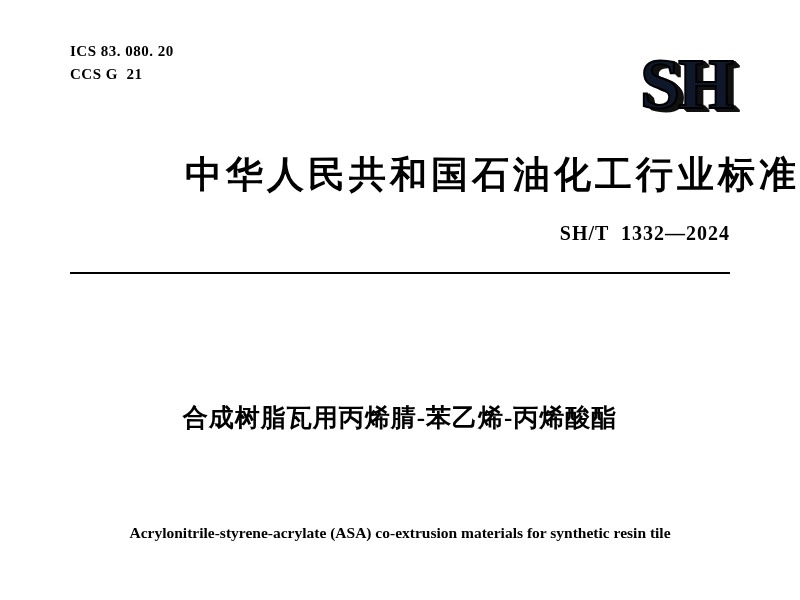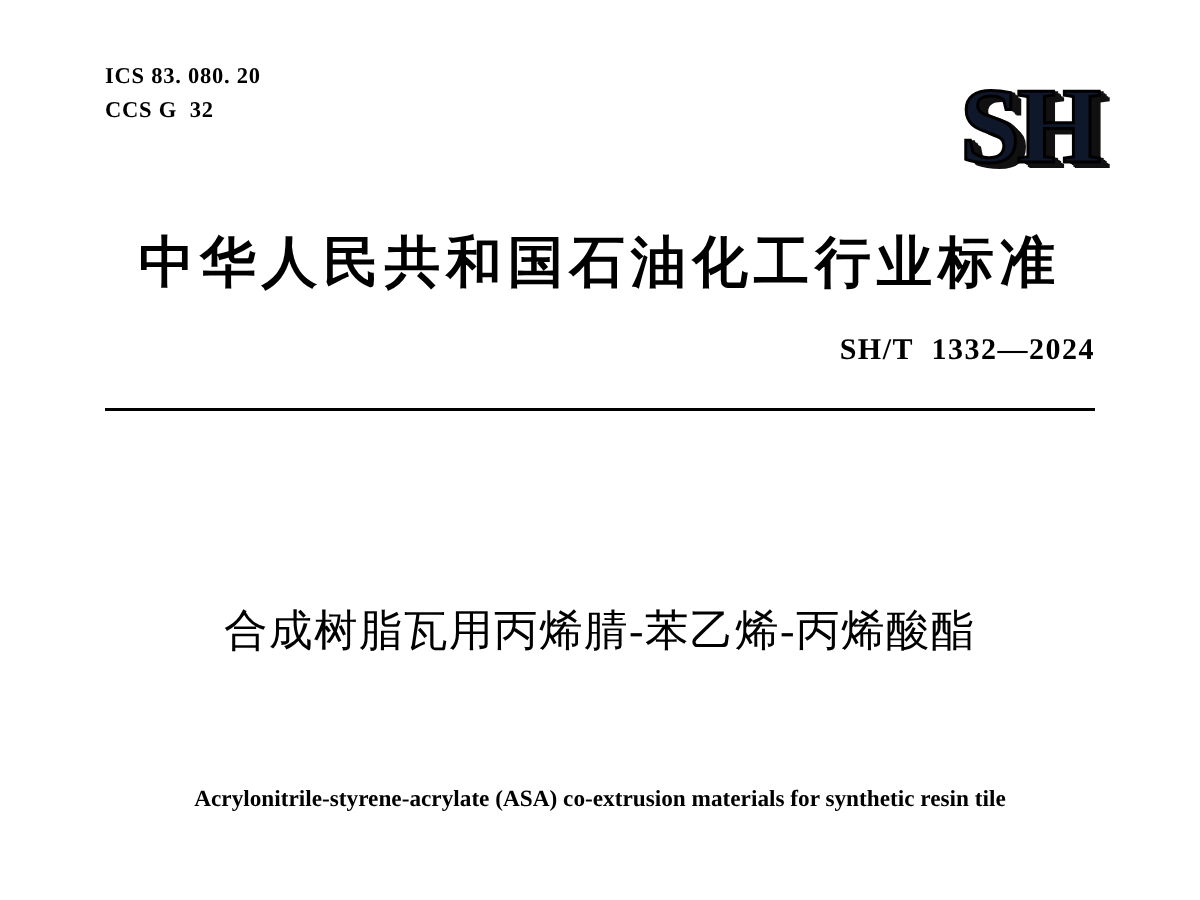--- a/index.html
+++ b/index.html
@@ -52,21 +52,21 @@
        3px 0 0 #111, 4px 1px 0 #111, 5px 2px 0 #111,
        6px 3px 0 #111, 7px 4px 0 #111;
   }
 
   
   .std-title {
     position: absolute;
     left: 0;
     right: 0;
     top: 150px;
-    text-align: center;
+    text-align: right;
     font-family: "Liberation Serif", serif;
     font-weight: bold;
     font-size: 37px;
     letter-spacing: 4px;
   }
 
   
   .std-number {
     position: absolute;
     right: 70px;
@@ -89,22 +89,22 @@
   }
 
   
   .doc-title-cn {
     position: absolute;
     left: 60px;
     right: 60px;
     top: 400px;
     text-align: center;
     font-family: "Liberation Serif", serif;
-    font-weight: normal;
-    font-size: 29px;
+    font-weight: bold;
+    font-size: 25px;
     line-height: 1.45;
     letter-spacing: 1px;
   }
   .doc-title-cn .ln {
     display: block;
   }
 
   
   .doc-title-en {
     position: absolute;
@@ -118,21 +118,21 @@
     letter-spacing: 0px;
   }
 </style>
 </head>
 <body>
 
 <div class="page">
 
   <div class="codes">
     <div class="code-line">ICS 83. 080. 20</div>
-    <div class="code-line">CCS G  32</div>
+    <div class="code-line">CCS G  21</div>
   </div>
 
   <div class="emblem">SH</div>
 
   <div class="std-title">中华人民共和国石油化工行业标准</div>
 
   <div class="std-number">SH/T  1332—2024</div>
 
   <div class="rule"></div>
 

